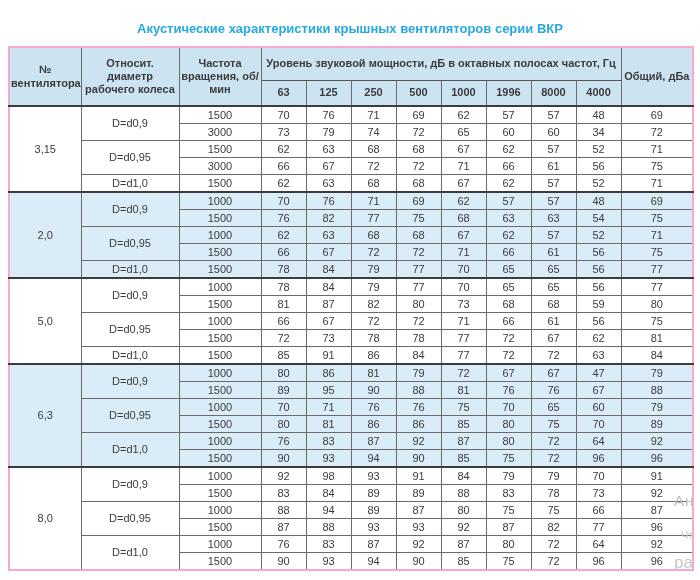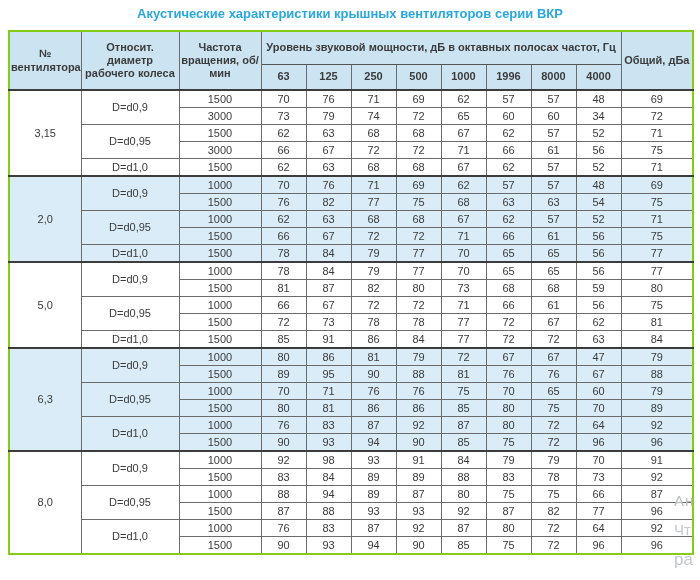--- a/index.html
+++ b/index.html
@@ -8,29 +8,29 @@
     background:#ffffff;
     font-family:"Liberation Sans", sans-serif;
     position:relative;
     overflow:hidden;
   }
   .title {
     text-align:center;
     font-weight:bold;
     font-size:13px;
     color:#29a8df;
-    padding-top:6px;
+    padding-top:21px;
   }
   table.acoustic {
     position:absolute;
-    left:8px; top:30px;
+    left:8px; top:46px;
     width:684px;
     border-collapse:collapse;
     table-layout:fixed;
-    border:2px solid #84cc16;
+    border:2px solid #f9a8d4;
     padding-left:12px;
   }
   th, td {
     border:1px solid #6b6b6b;
     text-align:center;
     vertical-align:middle;
     color:#3b3b3b;
   }
   thead th {
     background:#cce4f2;
@@ -50,22 +50,22 @@
     background:#ffffff;
   }
   tr.band td { background:#d9ecf8; }
   tr.group-start td { border-top:2px solid #3c3c3c; }
   .watermark {
     position:absolute;
     left:674px; top:492px;
     color:#b9bfc2;
     white-space:nowrap;
   }
-  .watermark .wm-line1 { font-size:15px; letter-spacing:1px; margin-bottom:12px; }
-  .watermark .wm-line2 { font-size:15px; margin-bottom:12px; color:#c3c9cb; }
+  .watermark .wm-line1 { font-size:15px; letter-spacing:1px; margin-bottom:20px; }
+  .watermark .wm-line2 { font-size:11px; margin-bottom:12px; color:#c3c9cb;margin-left:7px; }
   .watermark .wm-line3 { font-size:17px; color:#c3c9cb; }
 </style>
 </head>
 <body>
 
 <div class="title">Акустические характеристики крышных вентиляторов серии ВКР</div>
 
 <table class="acoustic">
   <colgroup>
     <col style="width:72px">

